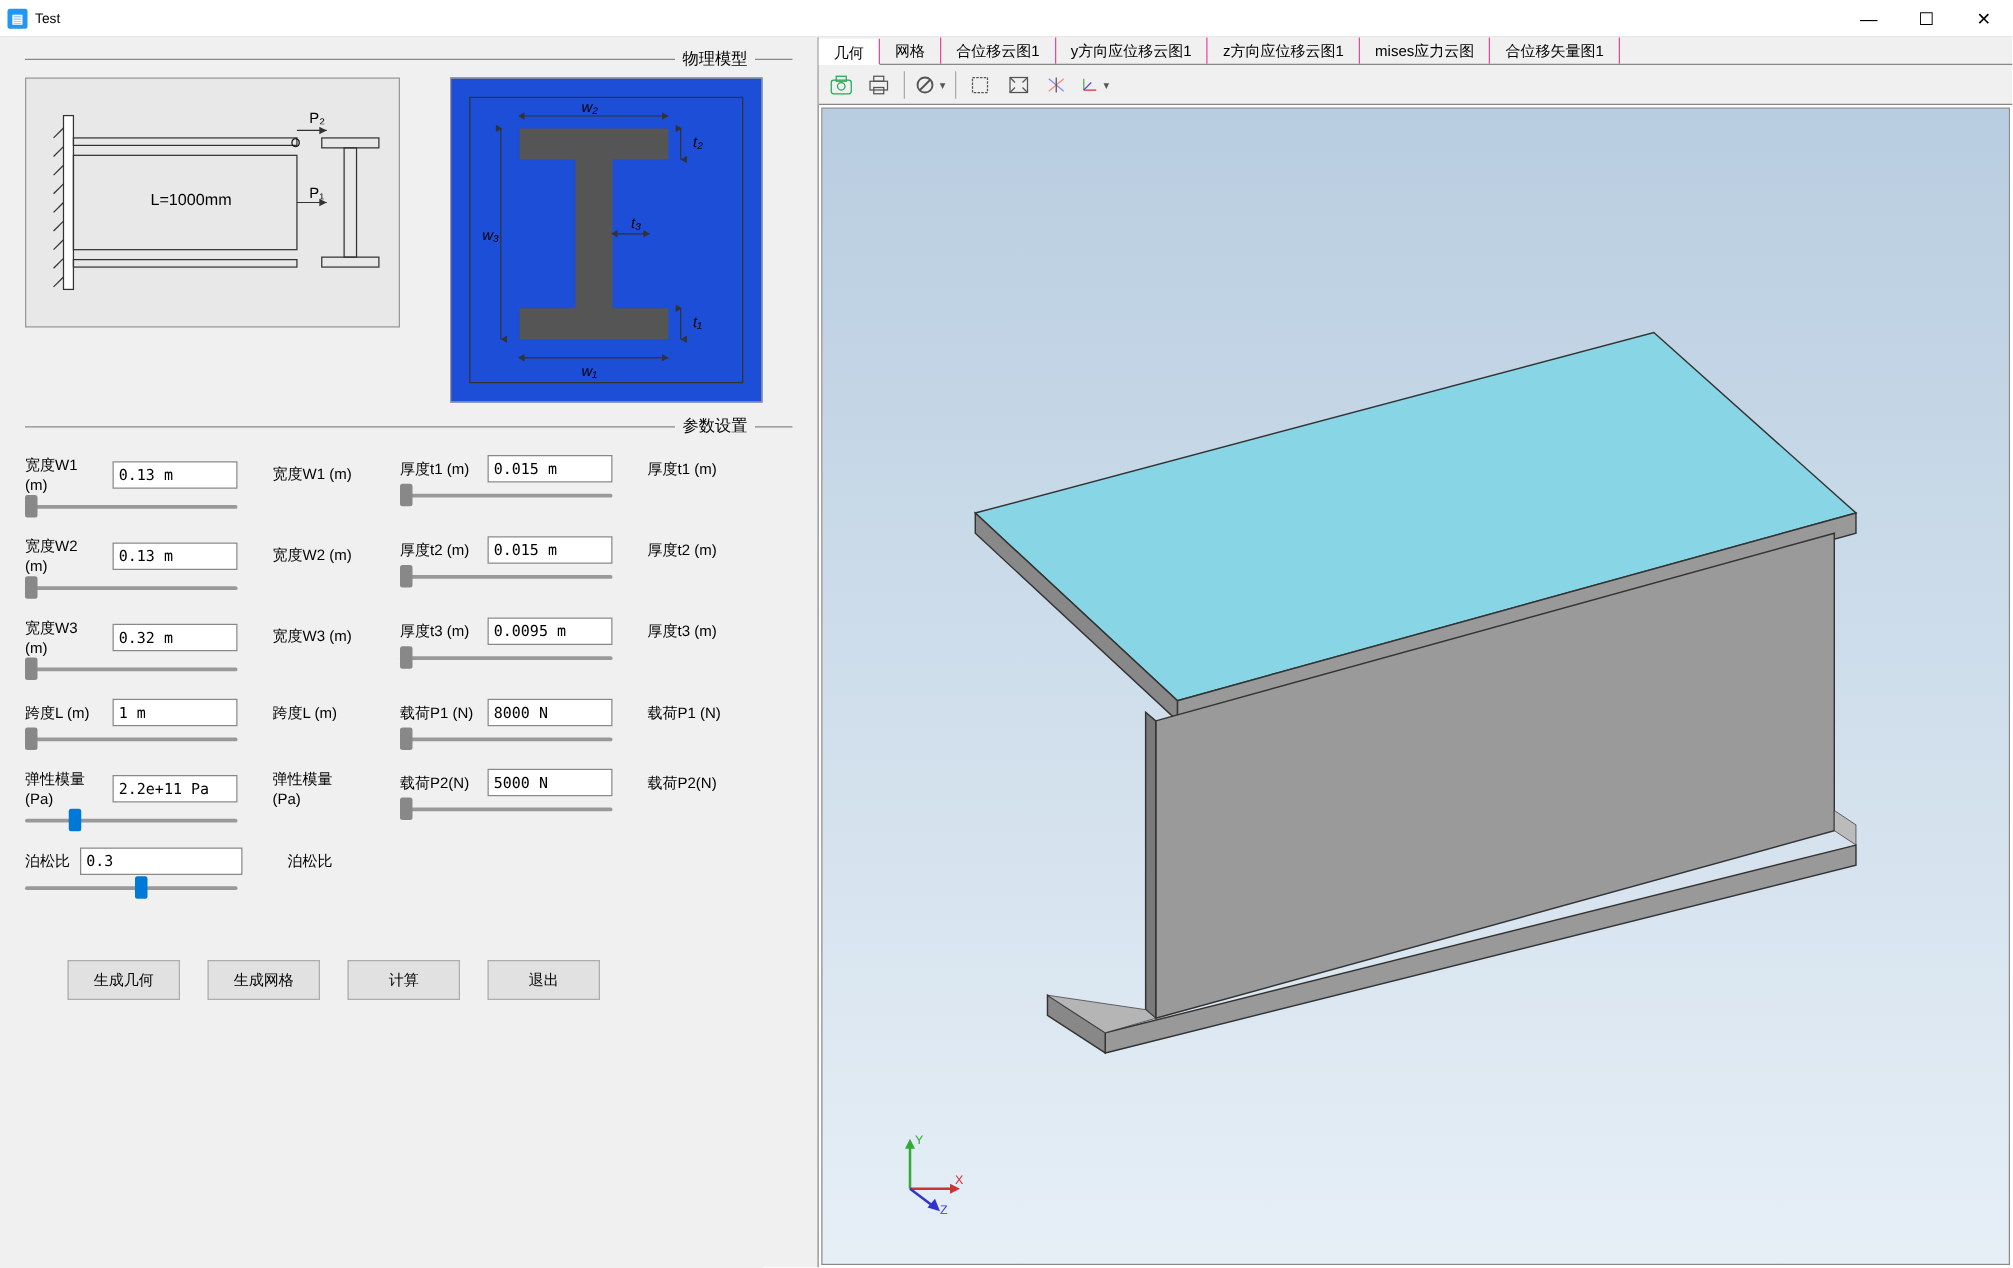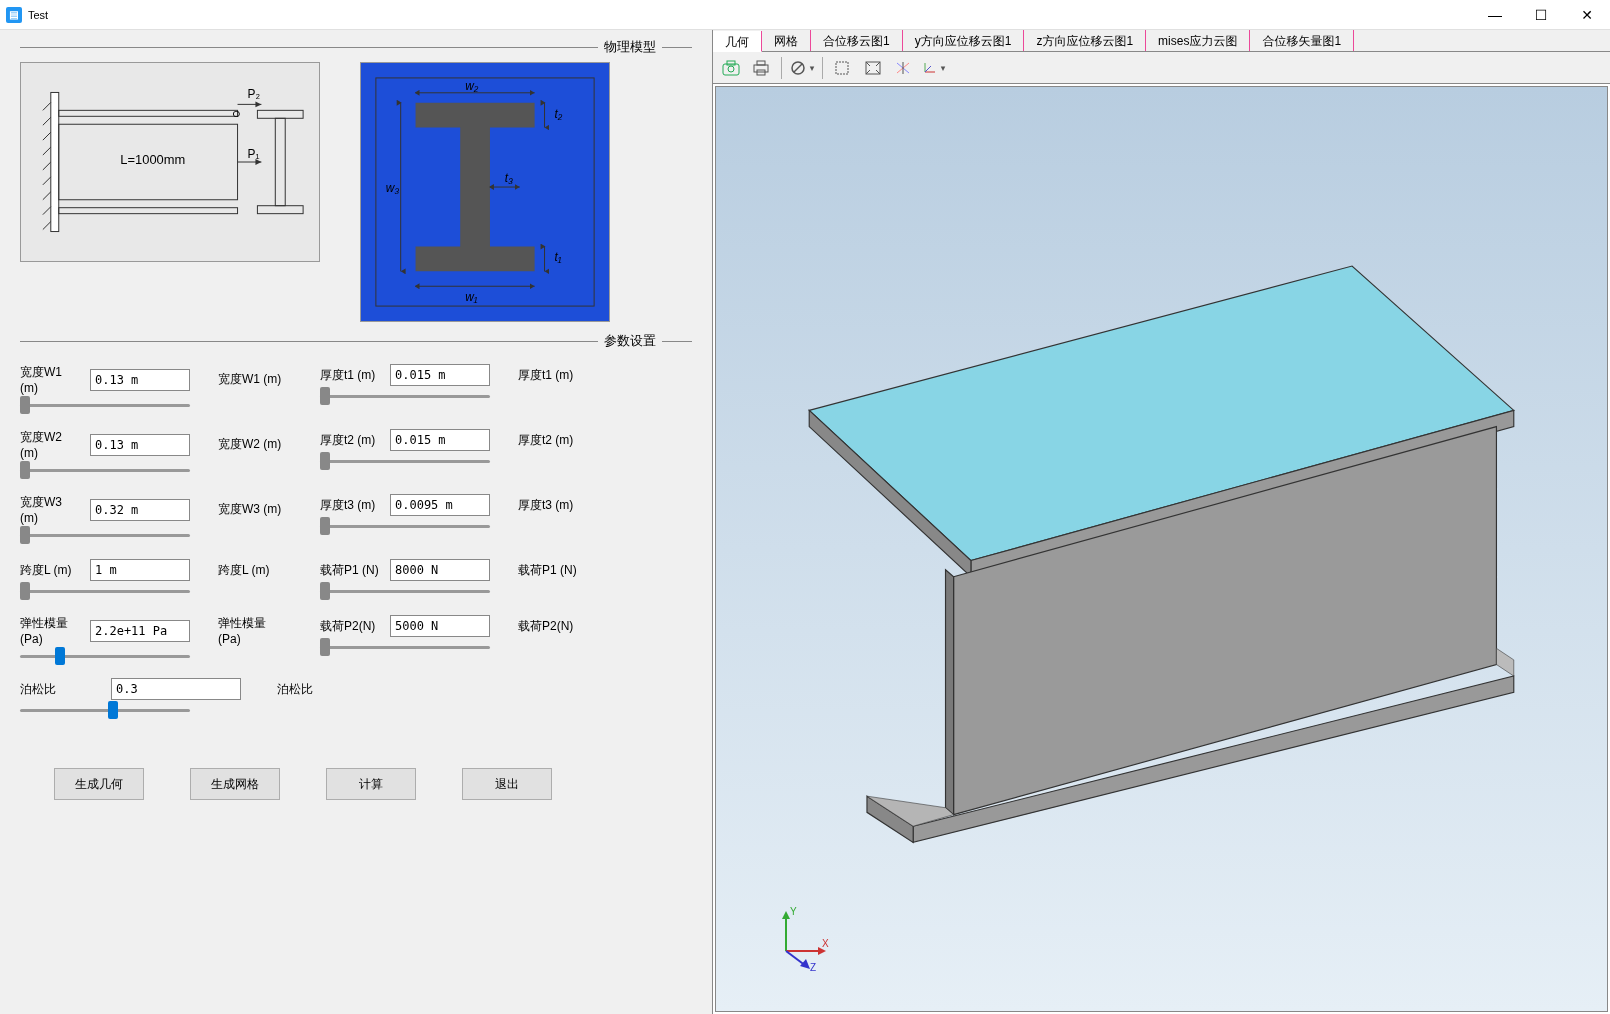--- a/index.html
+++ b/index.html
@@ -8,21 +8,21 @@
 
 .titlebar { height: 30px; background: #fff; display: flex; align-items: center; justify-content: space-between; border-bottom: 1px solid #e0e0e0; }
 .titlebar .left { display: flex; align-items: center; gap: 6px; padding-left: 6px; }
 .titlebar .app-icon { width: 16px; height: 16px; background: #2196f3; display: flex; align-items: center; justify-content: center; color: #fff; font-size: 10px; font-weight: bold; border-radius: 2px; }
 .titlebar .title { font-size: 11px; }
 .titlebar .controls { display: flex; }
 .titlebar .win-btn { width: 46px; height: 30px; display: flex; align-items: center; justify-content: center; font-size: 14px; cursor: default; }
 
 
 .main { display: flex; height: calc(1014px - 30px); }
-.left-panel { width: 712px; background: #f0f0f0; padding: 0 20px; overflow-y: auto; }
+.left-panel { width: 654px; background: #f0f0f0; padding: 0 20px; overflow-y: auto; }
 .right-panel { flex: 1; display: flex; flex-direction: column; border-left: 1px solid #888; }
 
 
 .section-hdr { display: flex; align-items: center; margin: 8px 0 6px; }
 .section-hdr .line { flex: 1; height: 1px; background: #888; }
 .section-hdr .title { padding: 0 6px; font-size: 13px; }
 
 
 .diagrams { display: flex; gap: 40px; margin-bottom: 10px; }
 .diag-box { background: #1d4ed8; border: 1px solid #999; display: flex; align-items: center; justify-content: center; }
@@ -39,21 +39,21 @@
 .slider-wrap { padding-left: 0px; margin-top: 2px; }
 .slider-wrap input[type=range] { width: 170px; height: 6px; -webkit-appearance: none; background: transparent; }
 .slider-wrap input[type=range]::-webkit-slider-runnable-track { height: 3px; background: #999; border-radius: 2px; }
 .slider-wrap input[type=range]::-webkit-slider-thumb { -webkit-appearance: none; width: 10px; height: 18px; background: #0078d7; border-radius: 2px; margin-top: -8px; }
 .slider-wrap.gray input[type=range]::-webkit-slider-thumb { background: #888; }
 
 
 .poisson-row { padding-top: 4px; }
 
 
-.button-row { display: flex; gap: 46px; padding-top: 40px; padding-left: 34px;}
+.button-row { display: flex; gap: 22px; padding-top: 40px; padding-left: 34px;}
 .action-btn { width: 90px; height: 32px; background: #e1e1e1; border: 1px solid #adadad; font-size: 12px; cursor: default; }
 
 
 .view-tabs { display: flex; height: 22px; border-bottom: 1px solid #888; background: #f0f0f0; font-size: 12px; }
 .view-tab { padding: 3px 12px; cursor: default; border-right: 1px solid #ec4899; }
 .view-tab.active { background: #fff; border-bottom: 1px solid #fff; position: relative; top: 1px; }
 
 
 .view-toolbar { display: flex; align-items: center; height: 32px; background: #f0f0f0; border-bottom: 1px solid #888; gap: 2px; padding: 0 4px; }
 .tb-btn { width: 28px; height: 26px; display: flex; align-items: center; justify-content: center; border: 1px solid transparent; cursor: default; }
@@ -264,21 +264,21 @@
           <span class="unit">载荷P2(N)</span>
         </div>
         <div class="slider-wrap gray"><input type="range" min="0" max="100" value="0" style=""></div>
       </div>
 
     </div>
 
     <div class="param-block poisson-row">
       <div class="param-row">
         <label style="width:36px">泊松比</label>
-        <input type="text" style="width: 130px; margin-left: 47px;" value="0.3">
+        <input type="text" style="width: 130px;" value="0.3">
         <span class="unit" style="margin-left:28px">泊松比</span>
       </div>
       <div class="slider-wrap"><input type="range" min="0" max="100" value="55" style=""></div>
     </div>
 
     <div class="button-row">
       <button class="action-btn">生成几何</button>
       <button class="action-btn">生成网格</button>
       <button class="action-btn">计算</button>
       <button class="action-btn">退出</button>

